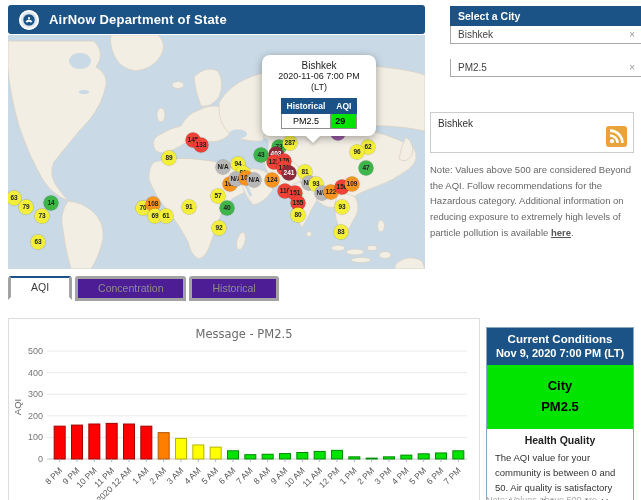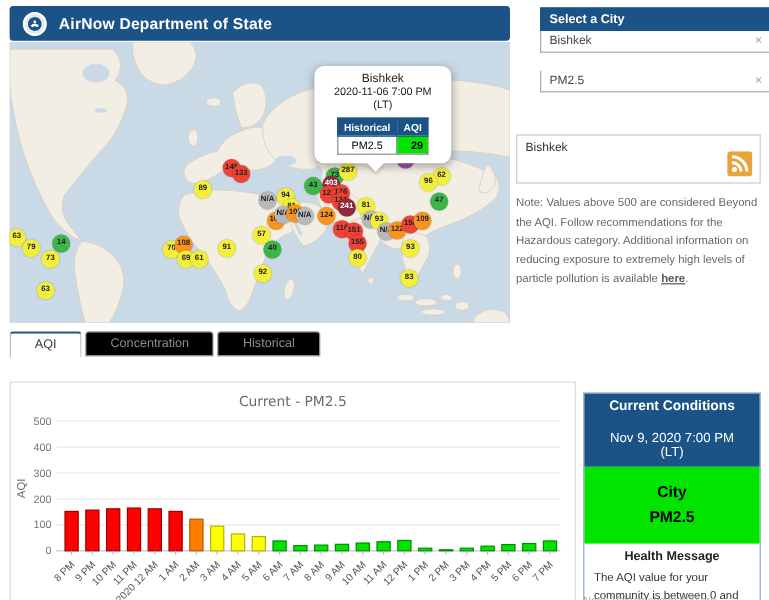--- a/index.html
+++ b/index.html
@@ -24,22 +24,22 @@
   .popup .city{font-size:10px;color:#222;}
   .popup .dt{font-size:9px;color:#222;line-height:1.25;}
   .popup table{border-collapse:collapse;margin:4px auto 0;}
   .popup th{background:#1b5386;color:#fff;font-size:8.5px;padding:2px 5px;border:1px solid #1b5386;}
   .popup td{font-size:9px;padding:2px 4px;border:1px solid #8f8f8f;}
   .popup .tip{position:absolute;left:46px;bottom:-5px;width:10px;height:10px;background:#fff;
               transform:rotate(45deg);box-shadow:2px 2px 3px rgba(0,0,0,.15);}
 
   
   .tabbar{position:absolute;left:8px;top:276px;display:flex;gap:3px;}
-  .tab{height:19px;line-height:19px;padding:0 20px;font-size:10.5px;color:#8d8d8d;background:#000000;
-       border:1px solid #a3a3a3;border-radius:3px 3px 0 0;cursor:pointer;}
+  .tab{height:19px;line-height:19px;padding:0 20px;font-size:10.5px;color:#8d8d8d;background:#4c1d95;
+       border:3px solid #a3a3a3;border-radius:3px 3px 0 0;cursor:pointer;}
   .tab.active{background:#fff;color:#3a3a3a;border-top:2px solid #1b5386;border-bottom-color:#fff;}
 
   .learn{position:absolute;left:8px;top:302px;font-size:10.5px;color:#222;}
   .learn a,.notebox a{color:#2a6fa1;font-weight:bold;text-decoration:underline;cursor:pointer;}
 
   
   .chartcard{position:absolute;left:8px;top:318px;width:472px;height:190px;background:#fff;
              border:1px solid #ddd;box-sizing:border-box;overflow:hidden;}
   .chartcard .ctitle{text-align:center;font-size:11.5px;color:#6b6b6b;margin-top:8px;
                      font-family:"DejaVu Sans",sans-serif;}
@@ -56,24 +56,24 @@
   .pselect .clear{font-size:10px;cursor:pointer;}
   .pselect .caret{font-size:8px;color:#888;}
   .feedbox{position:absolute;left:430px;top:112px;width:204px;height:41px;border:1px solid #ccc;
            background:#fff;box-sizing:border-box;padding:5px 7px;font-size:10px;color:#333;}
   .rss{position:absolute;right:6px;bottom:5px;width:21px;height:21px;border-radius:3px;cursor:pointer;}
   .notebox{position:absolute;left:430px;top:162px;width:204px;font-size:9.5px;color:#666;line-height:1.65;}
   .notebox a{color:#555;}
 
   
   .cc{position:absolute;left:486px;top:327px;width:148px;border:1px solid #8aa7c4;box-sizing:border-box;background:#fff;}
-  .cc .cchead{background:#1b5386;color:#fff;text-align:center;padding:5px 16px 6px;}
+  .cc .cchead{background:#1b5386;color:#fff;text-align:center;padding:5px 4px 6px;}
   .cc .cchead .t1{font-size:11.5px;font-weight:bold;}
   .cc .cchead .t2{font-size:9px;font-weight:bold;margin-top:2px;}
-  .cc .cchead .t3{font-size:11px;font-weight:normal;margin-top:14px;}
+  .cc .cchead .t3{font-size:11px;font-weight:bold;margin-top:2px;}
   .cc .status{text-align:center;padding:11px 4px;color:#000;}
   .cc .status div{font-size:13px;font-weight:bold;line-height:1.6;}
   .cc .hm{padding:5px 8px 9px;}
   .cc .hm .hmt{text-align:center;font-size:10.5px;font-weight:bold;color:#222;margin-bottom:4px;}
   .cc .hm .hmx{font-size:9.5px;color:#333;line-height:1.6;}
   .footnote{position:absolute;left:486px;top:494px;width:148px;height:6px;overflow:hidden;
             font-size:9px;color:#aaa;line-height:1.4;}
 </style>
 </head>
 <body>
@@ -188,37 +188,37 @@
       <div class="dt">2020-11-06 7:00 PM</div>
       <div class="dt">(LT)</div>
       <table>
         <tbody>
             <tr>
           <th>Historical</th>
           <th>AQI</th>
         </tr>
         <tr>
           <td>PM2.5</td>
-          <td style="text-align: right; font-weight: bold; background: rgb(0, 228, 0);">29</td>
+          <td style="text-align: left; font-weight: bold; background: rgb(0, 228, 0);">29</td>
         </tr>
       </tbody>
         </table>
       <div class="tip"></div>
     </div>
   </div>
 
   <div class="tabbar" id="tabbar">
       <div class="tab active">AQI</div>
       <div class="tab">Concentration</div>
       <div class="tab">Historical</div>
     </div>
 
 
   <div class="chartcard">
-    <div class="ctitle">Current - PM2.5</div>
+    <div class="ctitle">Message - PM2.5</div>
     <svg id="chart" width="470" height="162" viewBox="0 0 470 162">
       <text class="ylab" transform="rotate(-90 12 66)" x="12" y="66" text-anchor="middle">AQI</text>
     <line x1="38" x2="458" y1="118" y2="118" stroke="#c9c9c9"></line>
         <text x="34" y="121" text-anchor="end" class="ytick">0</text>
         <line x1="38" x2="458" y1="96.4" y2="96.4" stroke="#eaeaea"></line>
         <text x="34" y="99.4" text-anchor="end" class="ytick">100</text>
         <line x1="38" x2="458" y1="74.8" y2="74.8" stroke="#eaeaea"></line>
         <text x="34" y="77.8" text-anchor="end" class="ytick">200</text>
         <line x1="38" x2="458" y1="53.2" y2="53.2" stroke="#eaeaea"></line>
         <text x="34" y="56.2" text-anchor="end" class="ytick">300</text>
@@ -341,20 +341,20 @@
   <div class="cc">
     <div class="cchead">
       <div class="t1">Current Conditions</div>
       <div class="t3">Nov 9, 2020 7:00 PM (LT)</div>
     </div>
     <div class="status" style="background: rgb(0, 228, 0);">
       <div>City</div>
       <div>PM2.5</div>
     </div>
     <div class="hm">
-      <div class="hmt">Health Message</div>
+      <div class="hmt">Health Quality</div>
       <div class="hmx">The AQI value for your community is between 0 and 50. Air quality is satisfactory and poses little or no health risk.</div>
     </div>
   </div>
 
   <div class="footnote">Note: Values above 500 are considered Beyond the AQI. Follow recommendations for the Hazardous category.</div>
 
 </div>
 
 </body></html>

